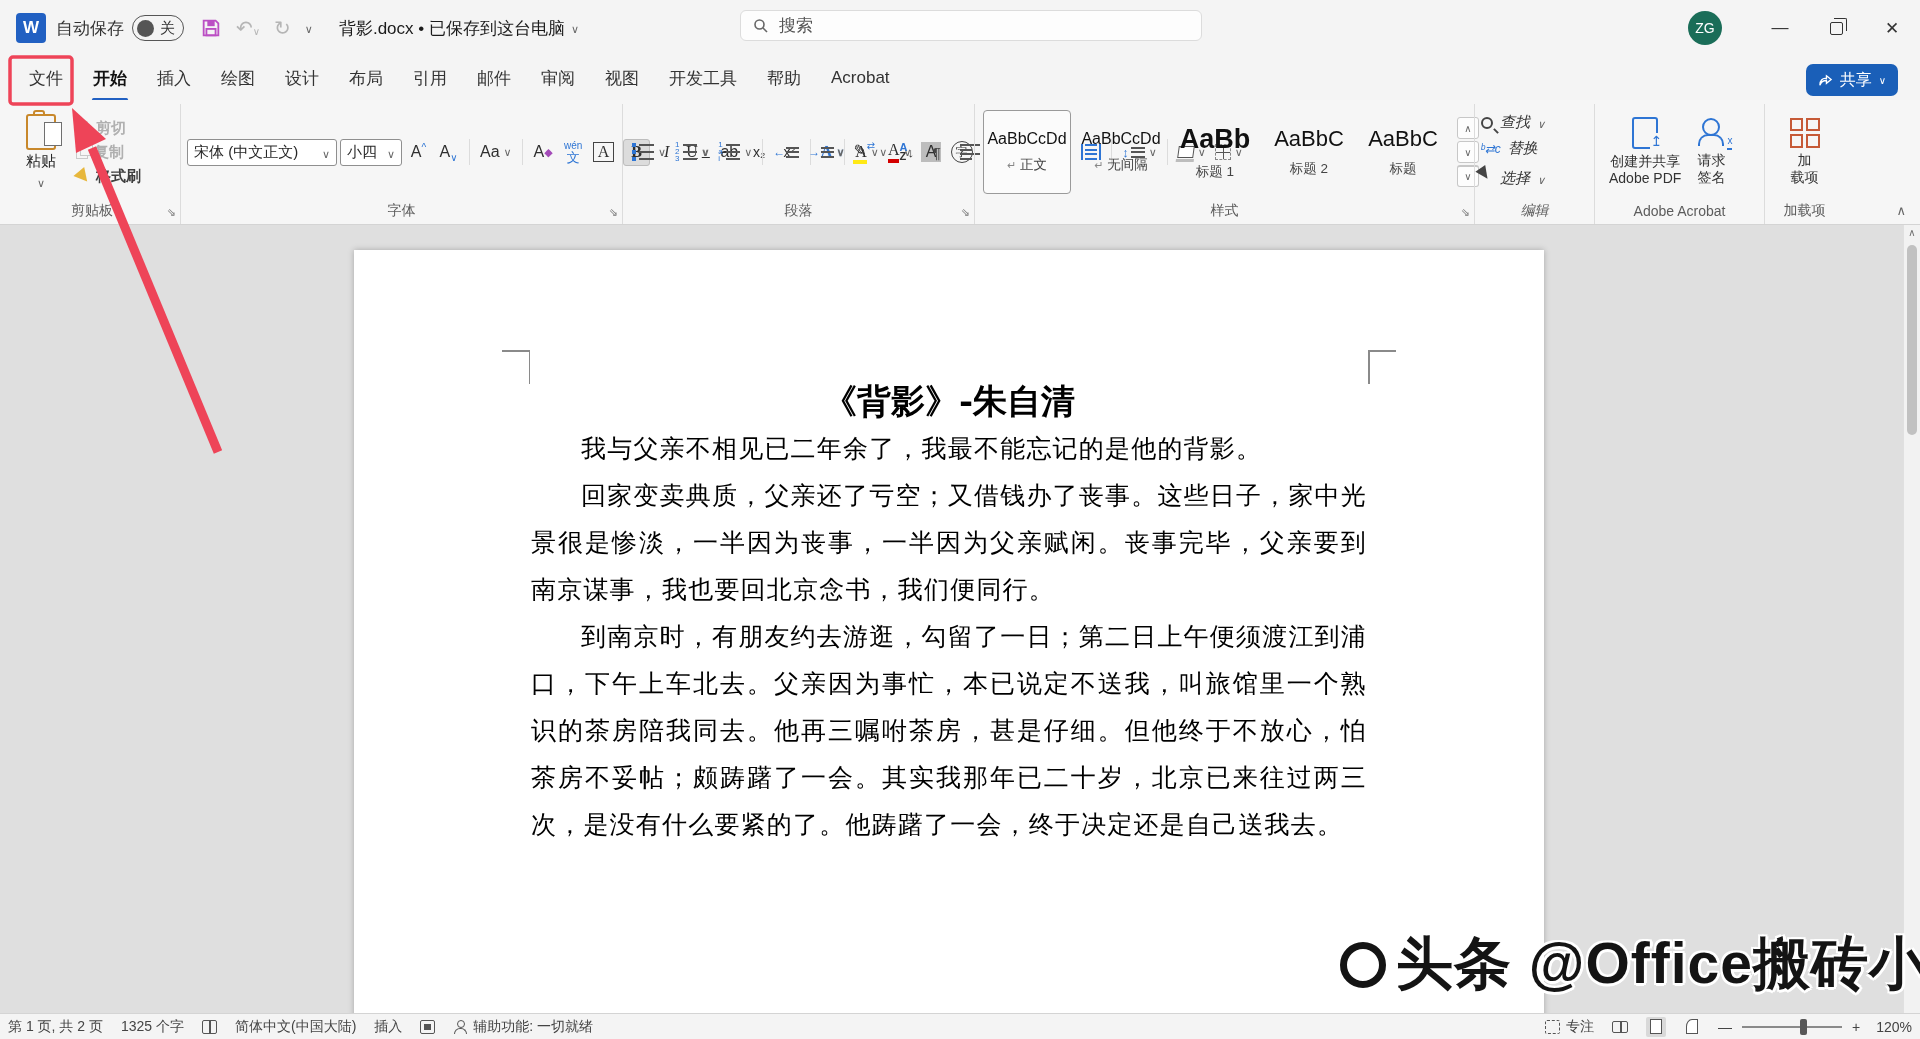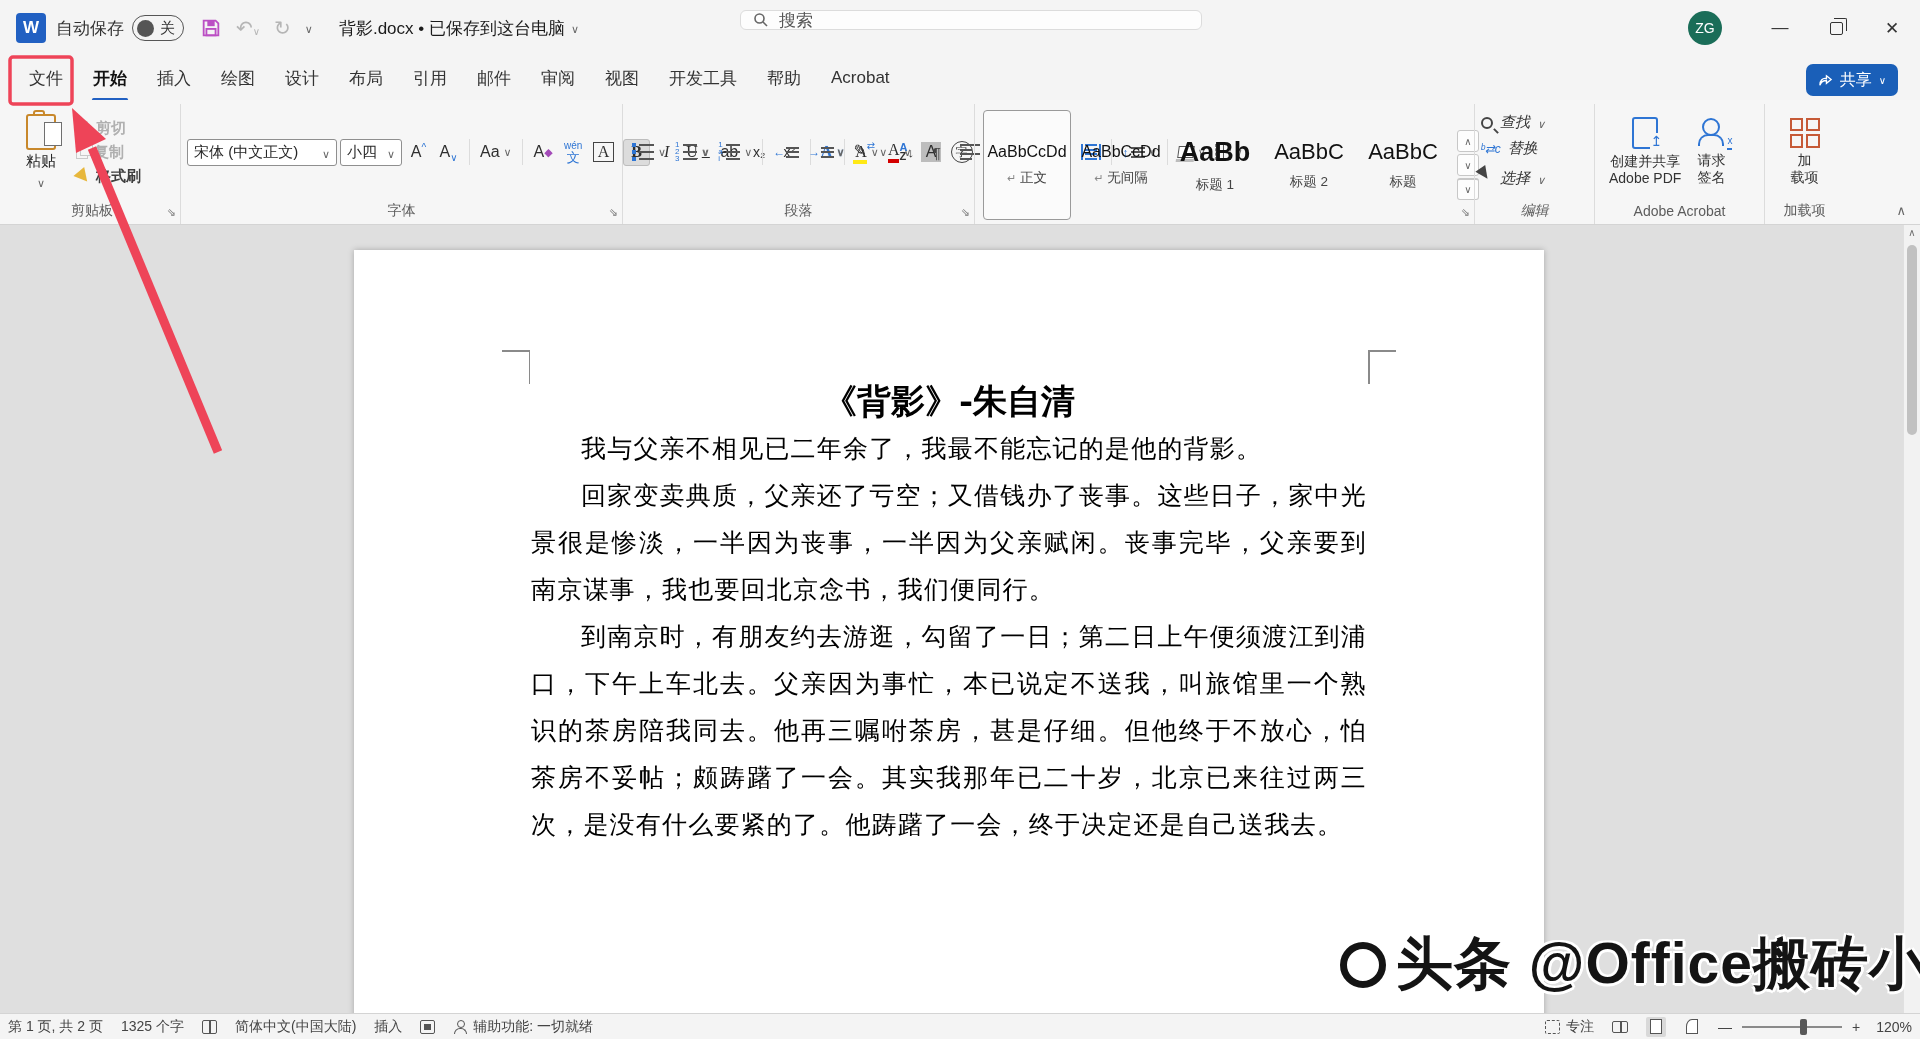--- a/index.html
+++ b/index.html
@@ -13,21 +13,21 @@
   .autosave{display:flex;align-items:center;gap:8px;font-size:17px;color:#333;}
   .toggle{width:52px;height:26px;border:1.5px solid #555;border-radius:14px;display:flex;align-items:center;padding:2px 4px;gap:6px;}
   .knob{width:17px;height:17px;border-radius:50%;background:#555;}
   .tstate{font-size:15px;}
   .qat{display:flex;align-items:center;gap:14px;margin-left:16px;color:#888;}
   .floppy{width:22px;height:22px;}
   .undoredo{font-size:20px;color:#b5b5b5;font-family:"DejaVu Sans",sans-serif;}
   .chev::after{content:"∨";font-size:11px;color:#666;margin-left:4px;}
   .chev-plain::after{content:"∨";font-size:11px;color:#666;}
   .doctitle{margin-left:26px;font-size:17px;color:#1b1b1b;display:flex;align-items:center;gap:6px;}
-  .searchbox{position:absolute;left:740px;top:10px;width:462px;height:20px;background:#fdfdfd;border:1px solid #dcdcdc;border-radius:6px;display:flex;align-items:center;padding:0 12px;color:#555;gap:10px;font-size:17px;}
+  .searchbox{position:absolute;left:740px;top:10px;width:462px;height:31px;background:#fdfdfd;border:1px solid #dcdcdc;border-radius:6px;display:flex;align-items:center;padding:0 12px;color:#555;gap:10px;font-size:17px;}
   .tb-right{position:absolute;right:0;top:0;height:56px;display:flex;align-items:center;gap:0;}
   .avatar{width:34px;height:34px;border-radius:50%;background:#1a6d58;color:#fff;font-size:14px;display:flex;align-items:center;justify-content:center;margin-right:30px;}
   .winbtn{width:56px;height:56px;display:flex;align-items:center;justify-content:center;color:#333;font-size:17px;}
   .restore{width:13px;height:13px;border:1.2px solid #333;border-radius:2px;position:relative;}
   .restore::before{content:"";position:absolute;left:3px;top:-5px;width:12px;height:12px;border:1.2px solid #333;border-left:none;border-bottom:none;border-radius:0 2px 0 0;}
 
   
   #tabsrow{top:56px;height:44px;display:flex;align-items:center;padding-left:14px;gap:0;}
   .tab{padding:9px 15px;font-size:17px;color:#333;position:relative;white-space:nowrap;}
   .tab.active{font-weight:bold;color:#111;}
@@ -541,20 +541,23 @@
           <span class="sprev h3">AaBbC</span>
           <span class="sname">标题</span>
         </div>
         <div class="sgscroll">
           <span>∧</span>
           <span>∨</span>
           <span style="border-top-width:2px;">∨</span>
         </div>
       </div>
     </div>
+    <div class="glabel">
+        <span>样式</span>
+      </div>
     <span class="launcher">⇘</span>
   </div>
 
   <div class="group" style="width:120px;font-style:italic;">
     <div class="gbody">
       <div class="edcol">
         <div class="edrow">
             <span class="mag"></span>
             <span>查找</span>
             <span class="chev-plain"></span>

